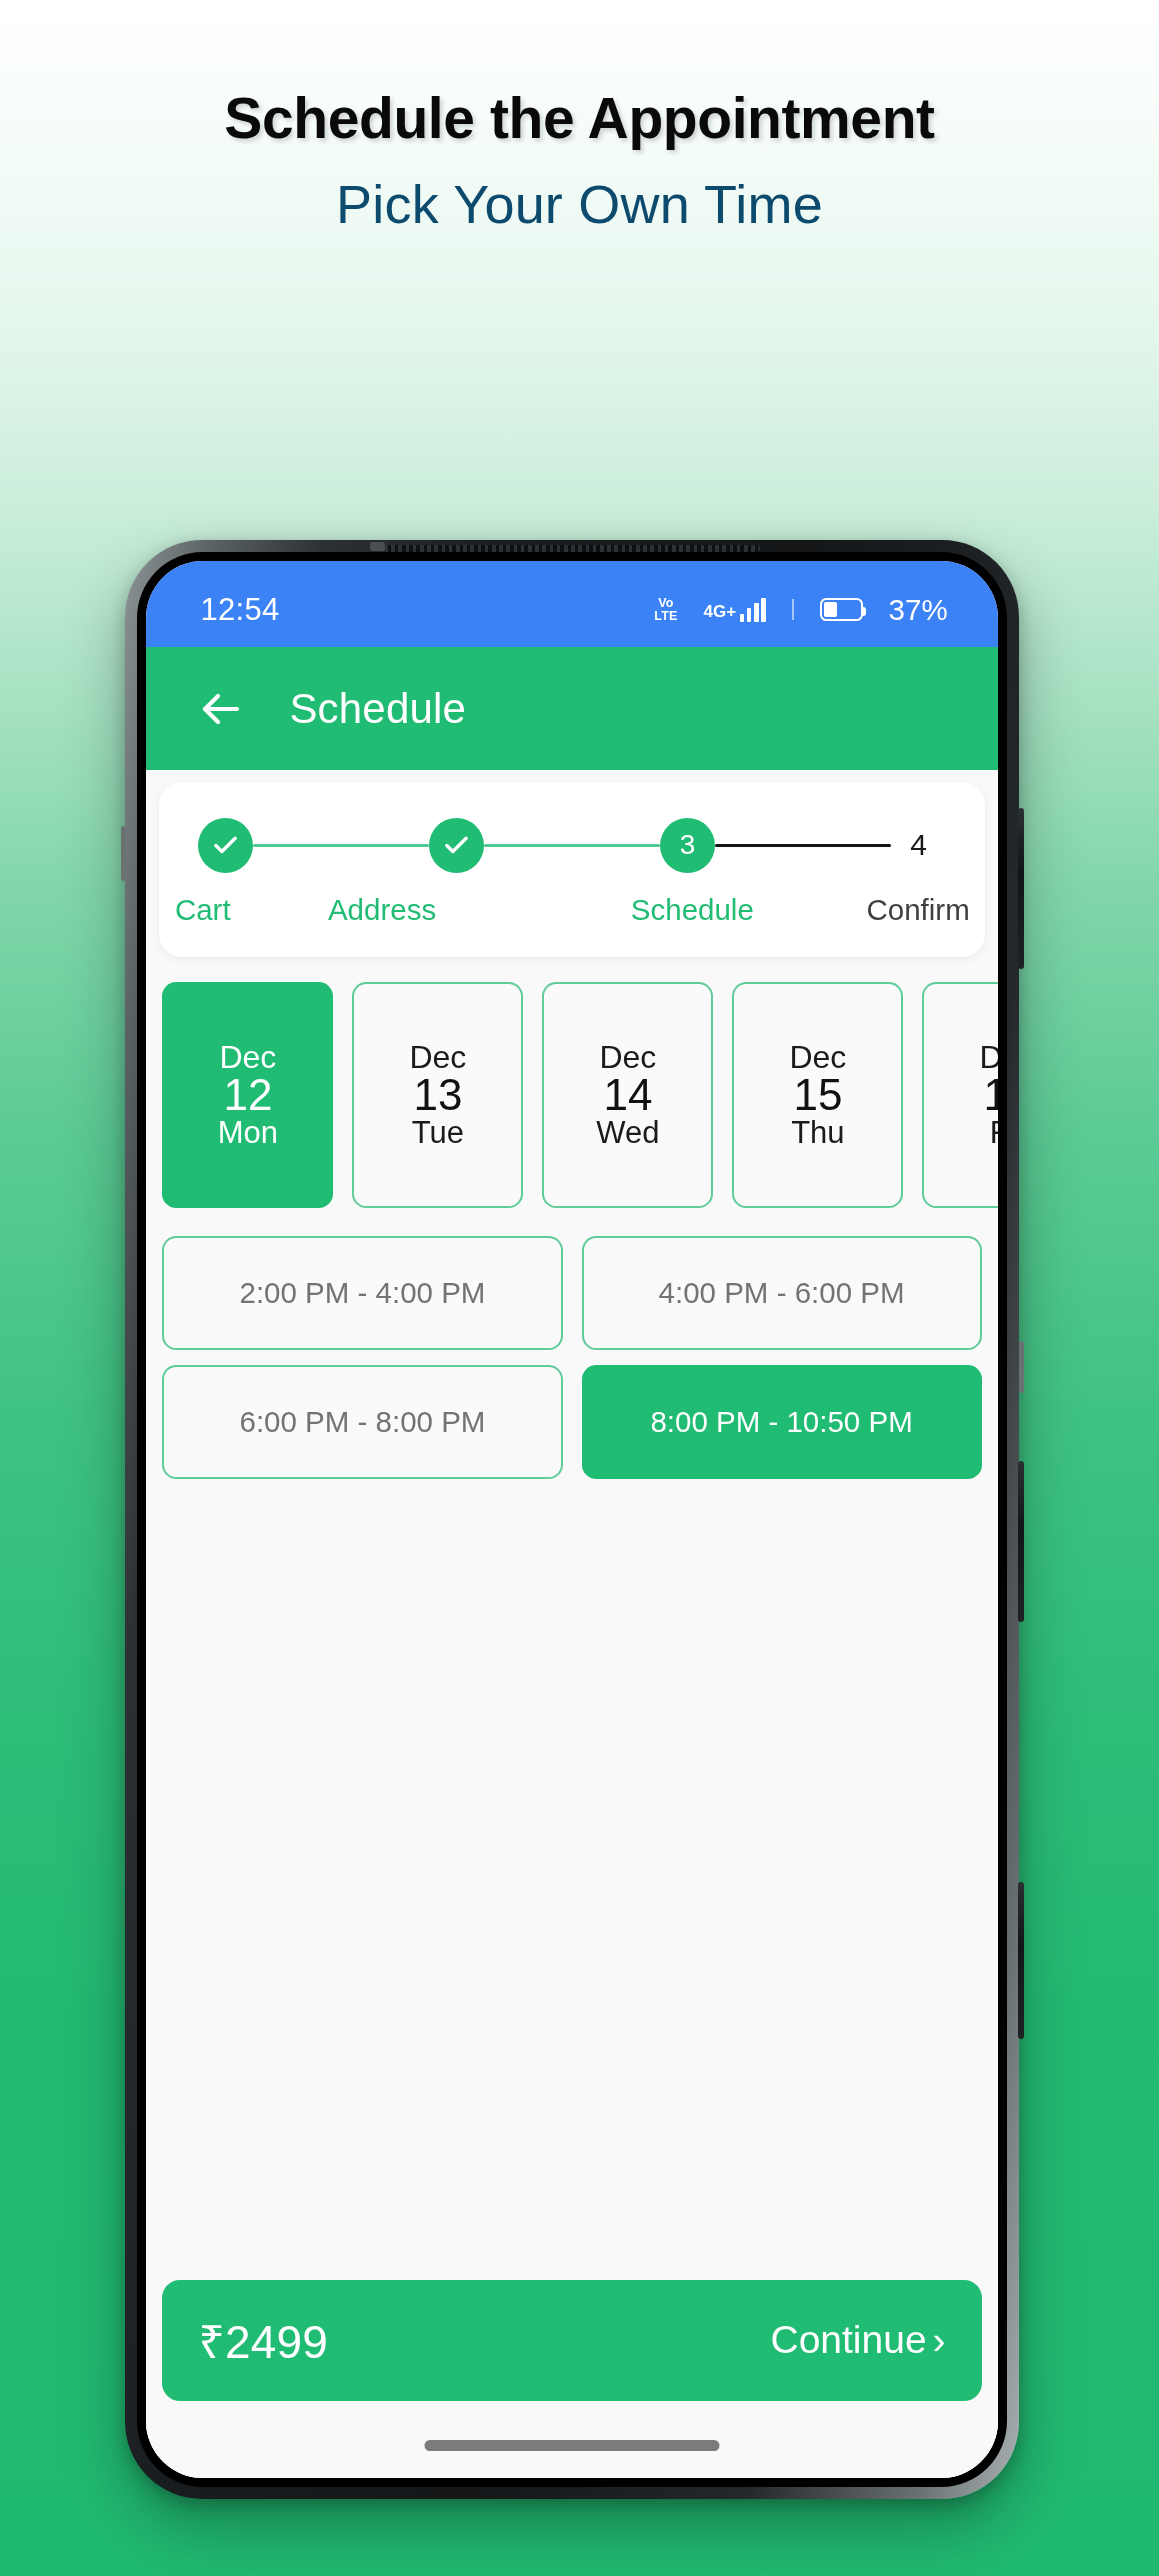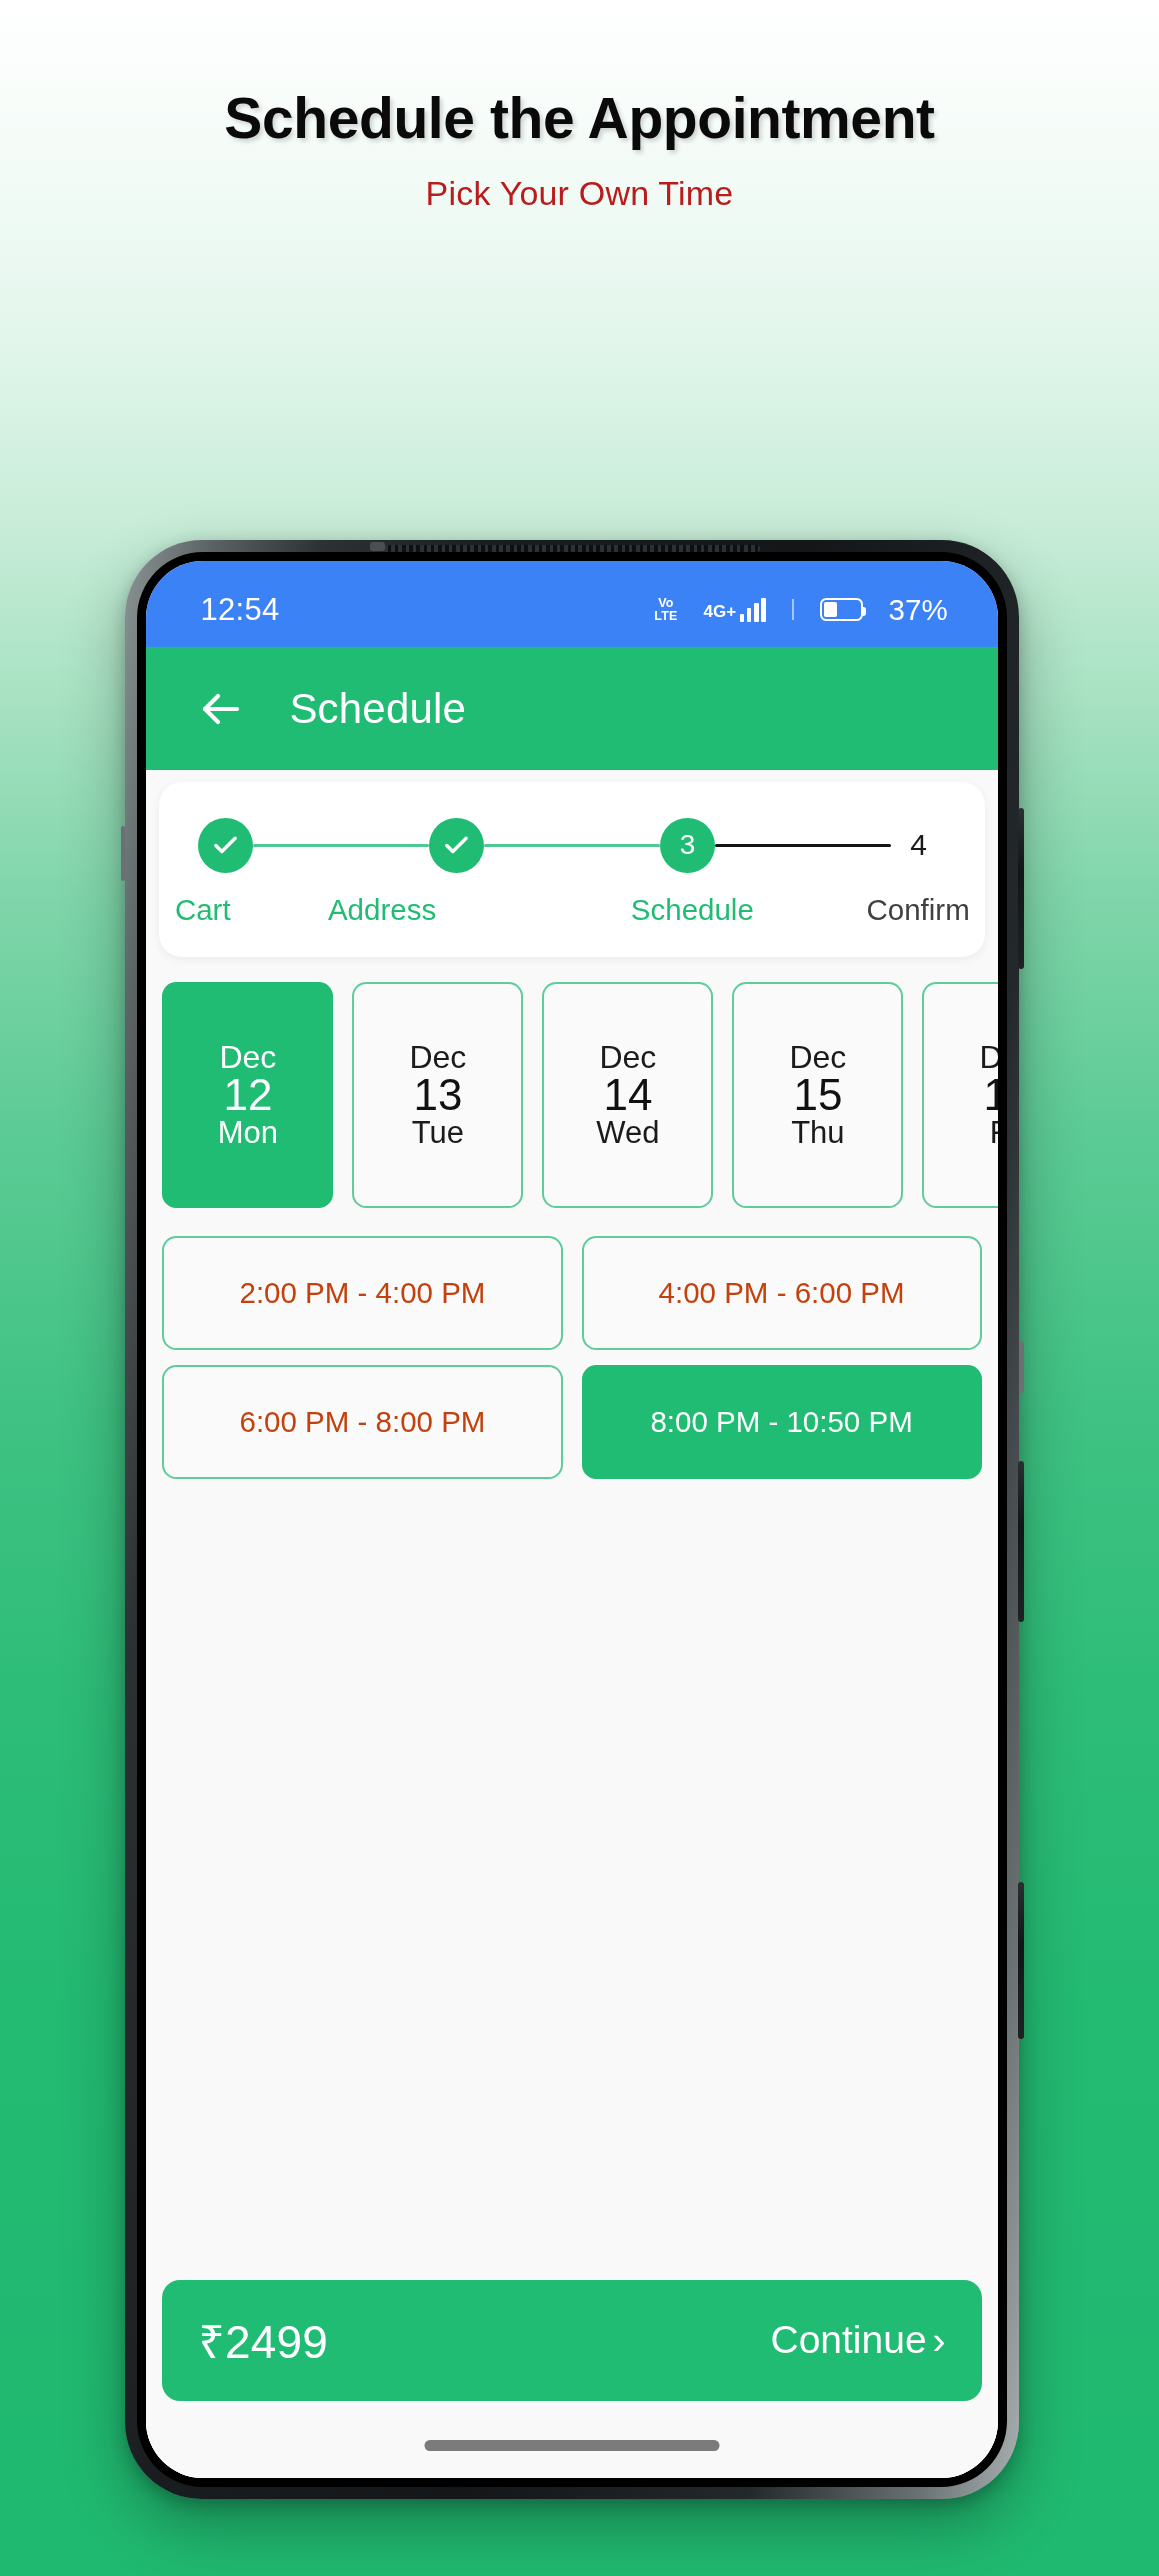--- a/index.html
+++ b/index.html
@@ -27,21 +27,21 @@
     position:absolute; left:0; right:0; top:89px;
     text-align:center;
   }
   .promo-title {
     font-size:57px; font-weight:bold; color:#0a0a0a;
     letter-spacing:-0.4px; line-height:1.05;
     text-shadow: 2.7px 2.7px 4.5px rgba(0,0,0,0.16);
   }
   .promo-sub {
     margin-top:27px;
-    font-size:34px; font-weight:400; color:#b91c1c;
+    font-size:54px; font-weight:400; color:#0c4a6e;
     letter-spacing:0.2px; line-height:1.05;
   }
 
   
   .device {
     position:absolute;
     left:125px; top:540px;
     width:894px; height:1959px;
     border-radius:77px;
     background: linear-gradient(100deg,#8d9496 0%,#5c6365 7%,#2c3133 16%,#1a1d1f 30%,#141618 55%,#23282a 78%,#6b7274 92%,#aab1b3 100%);
@@ -203,21 +203,21 @@
   
   .slots {
     display:grid; grid-template-columns:1fr 1fr;
     gap:15px 19px;
     margin:28px 16px 0 16px;
   }
   .slot {
     height:114px; border-radius:14.3px;
     border:2.1px solid #5FCC9A; background:#FAFAFA;
     display:flex; align-items:center; justify-content:center;
-    font-size:29.5px; color:#c2410c; cursor:pointer;
+    font-size:29.5px; color:#737373; cursor:pointer;
   }
   .slot.sel { background:#21BC73; border-color:#21BC73; color:#fff; }
 
   
   .bottom-wrap {
     position:absolute; left:0; right:0; bottom:0;
     background:#F9F9F9;
     padding: 0 16px 77px 16px;
   }
   .bottom-bar {

